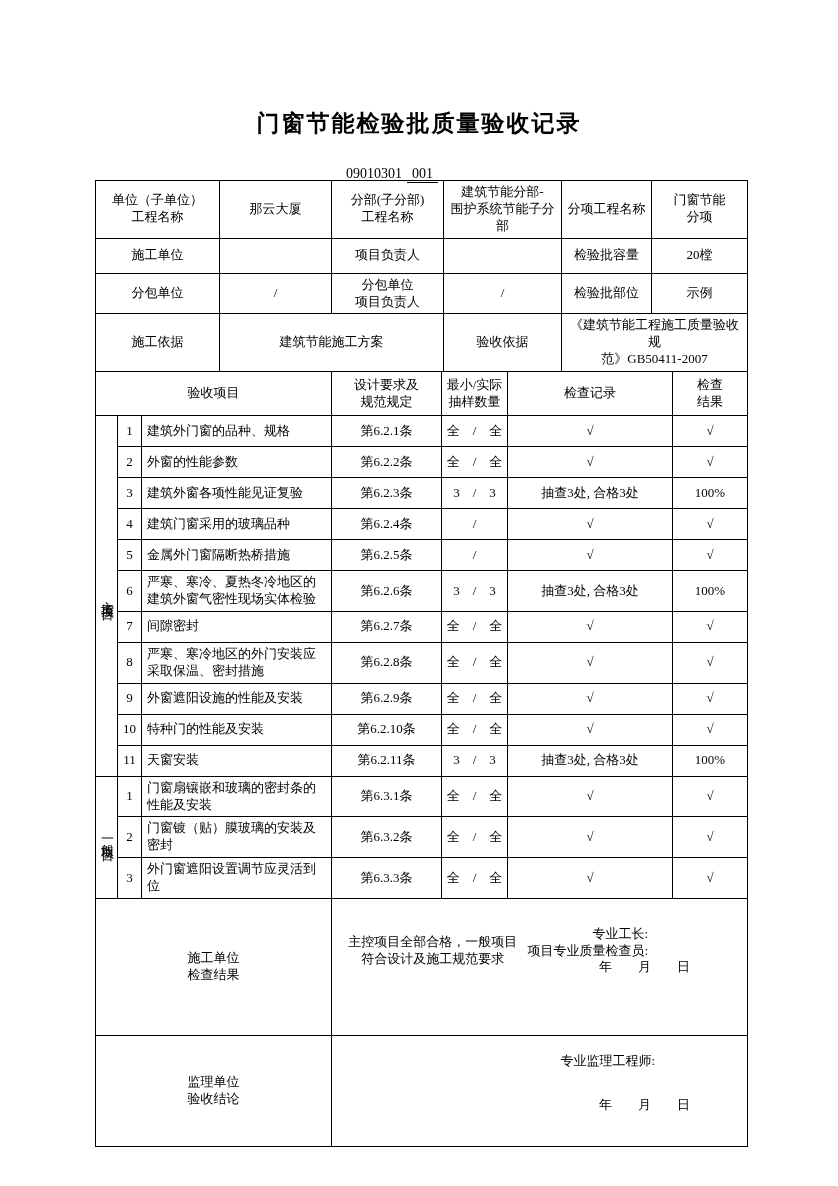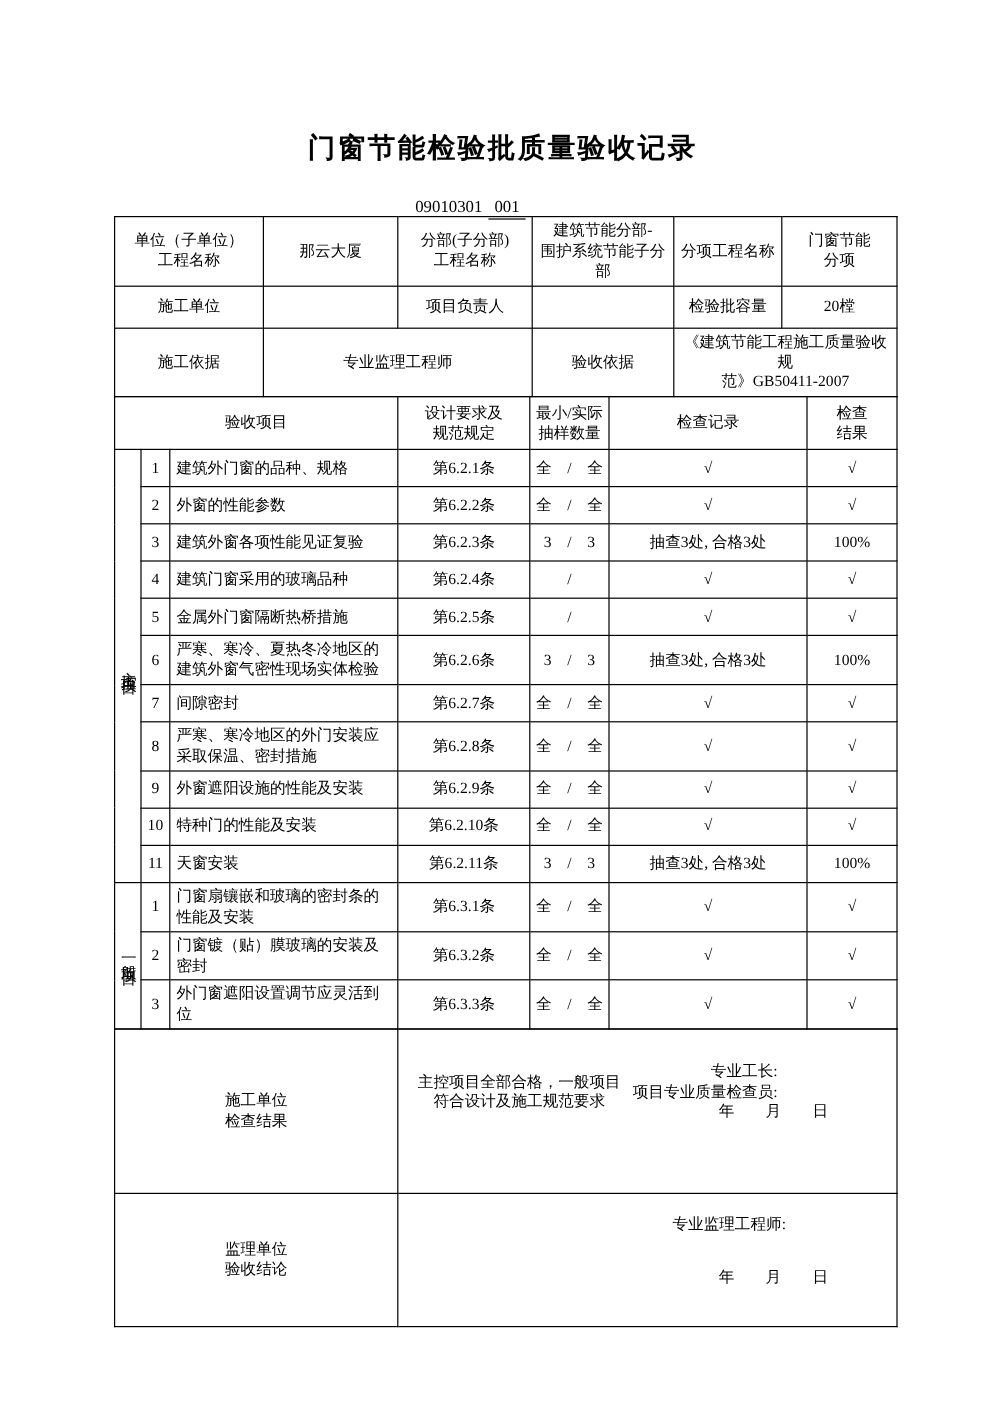--- a/index.html
+++ b/index.html
@@ -104,23 +104,32 @@
 分项</td>
         </tr>
         <tr class="r-h2">
           <td>施工单位</td>
           <td></td>
           <td>项目负责人</td>
           <td></td>
           <td>检验批容量</td>
           <td>20樘</td>
         </tr>
+        <tr class="r-h3">
+          <td>分包单位</td>
+          <td>/</td>
+          <td>分包单位
+项目负责人</td>
+          <td>/</td>
+          <td>检验批部位</td>
+          <td>示例</td>
+        </tr>
         <tr class="r-h4">
           <td>施工依据</td>
-          <td colspan="2">专业监理工程师</td>
+          <td colspan="2">建筑节能施工方案</td>
           <td>验收依据</td>
           <td colspan="2">《建筑节能工程施工质量验收规
 范》GB50411-2007</td>
         </tr>
       </tbody>
     </table>
 
     <table>
       <colgroup>
         <col style="width:22px">

